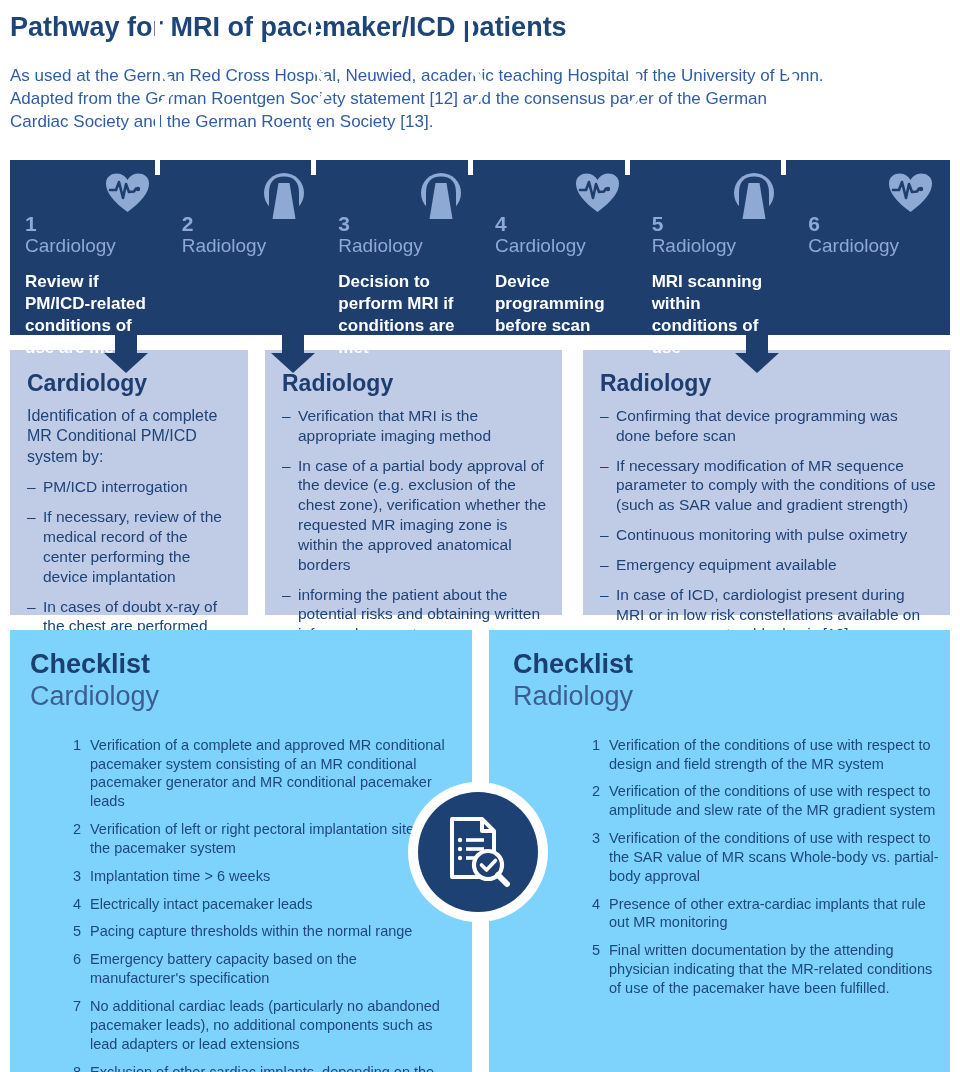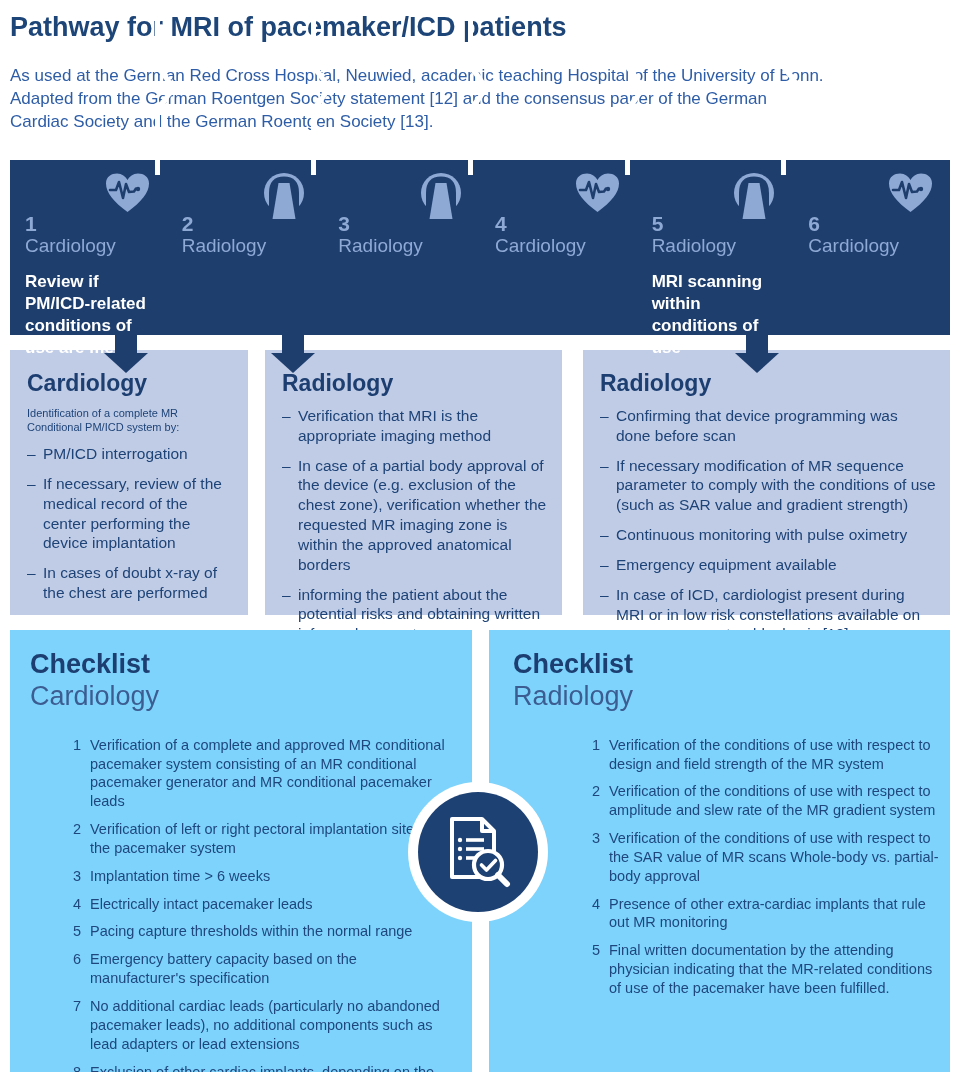--- a/index.html
+++ b/index.html
@@ -44,21 +44,21 @@
   .a1{left:104px;} .a2{left:271px;} .a3{left:735px;}
   
   .detail{
     position:absolute;top:350px;height:265px;background:#c0cce6;
     box-sizing:border-box;padding:20px 14px 0 17px;color:#1d4377;
   }
   .d1{left:10px;width:238px;}
   .d2{left:265px;width:297px;}
   .d3{left:583px;width:367px;}
   .detail-title{font-size:23px;font-weight:800;color:#1c3e70;margin:0 0 9px 0;}
-  .detail-intro{font-size:11px;line-height:1.28;margin:0 0 10px 0;}
+  .detail-intro{font-size:16px;line-height:1.28;margin:0 0 10px 0;}
   .dash-item{
     display:grid;grid-template-columns:13px 1fr;column-gap:3px;
     font-size:15.5px;line-height:1.28;margin-bottom:10px;
   }
   .dash{color:#1d4377;}
   
   .checklist{
     position:absolute;top:630px;height:530px;background:#7dd3fc;
     box-sizing:border-box;padding-top:20px;color:#1f477e;
   }
@@ -135,35 +135,37 @@
 
           <div class="step-icon">
             <svg width="46" height="50" viewBox="0 0 46 50">
               <circle cx="23" cy="21" r="20" fill="#8fa9d5"></circle>
               <path d="M8,41 L8,21 Q8,4.5 23,4.5 Q38,4.5 38,21 L38,41 Z" fill="#1e3e6e"></path>
               <path d="M17.5,11 L28.5,11 L34.5,47 L11.5,47 Z" fill="#8fa9d5"></path>
             </svg>
           </div>
         </div>
         <div class="step-dept">Radiology</div>
+        <div class="step-desc">Decision to perform MRI if conditions are met</div>
       </div>
 
       <div class="step-cell">
         <div class="step-head">
           <div class="step-number">4</div>
           <div class="step-icon">
             <svg width="47" height="42" viewBox="0 0 47 42">
               <path d="M23.5,40 C10,30 2,21 2,11.5 C2,4.5 7.5,1.5 13,1.5 C18,1.5 21.5,4.5 23.5,8 C25.5,4.5 29,1.5 34,1.5 C39.5,1.5 45,4.5 45,11.5 C45,21 37,30 23.5,40 Z" fill="#8fa9d5"></path>
               <polyline points="6,18 12,18 15,10 19,26 22,12 25,20 30,19.5 32,16.5" fill="none" stroke="#1e3e6e" stroke-width="2.6" stroke-linecap="round" stroke-linejoin="round"></polyline>
               <circle cx="34" cy="17" r="2.2" fill="#1e3e6e"></circle>
             </svg>
           </div>
 
         </div>
         <div class="step-dept">Cardiology</div>
+        <div class="step-desc">Device programming before scan</div>
       </div>
 
       <div class="step-cell">
         <div class="step-head">
           <div class="step-number">5</div>
 
           <div class="step-icon">
             <svg width="46" height="50" viewBox="0 0 46 50">
               <circle cx="23" cy="21" r="20" fill="#8fa9d5"></circle>
               <path d="M8,41 L8,21 Q8,4.5 23,4.5 Q38,4.5 38,21 L38,41 Z" fill="#1e3e6e"></path>

